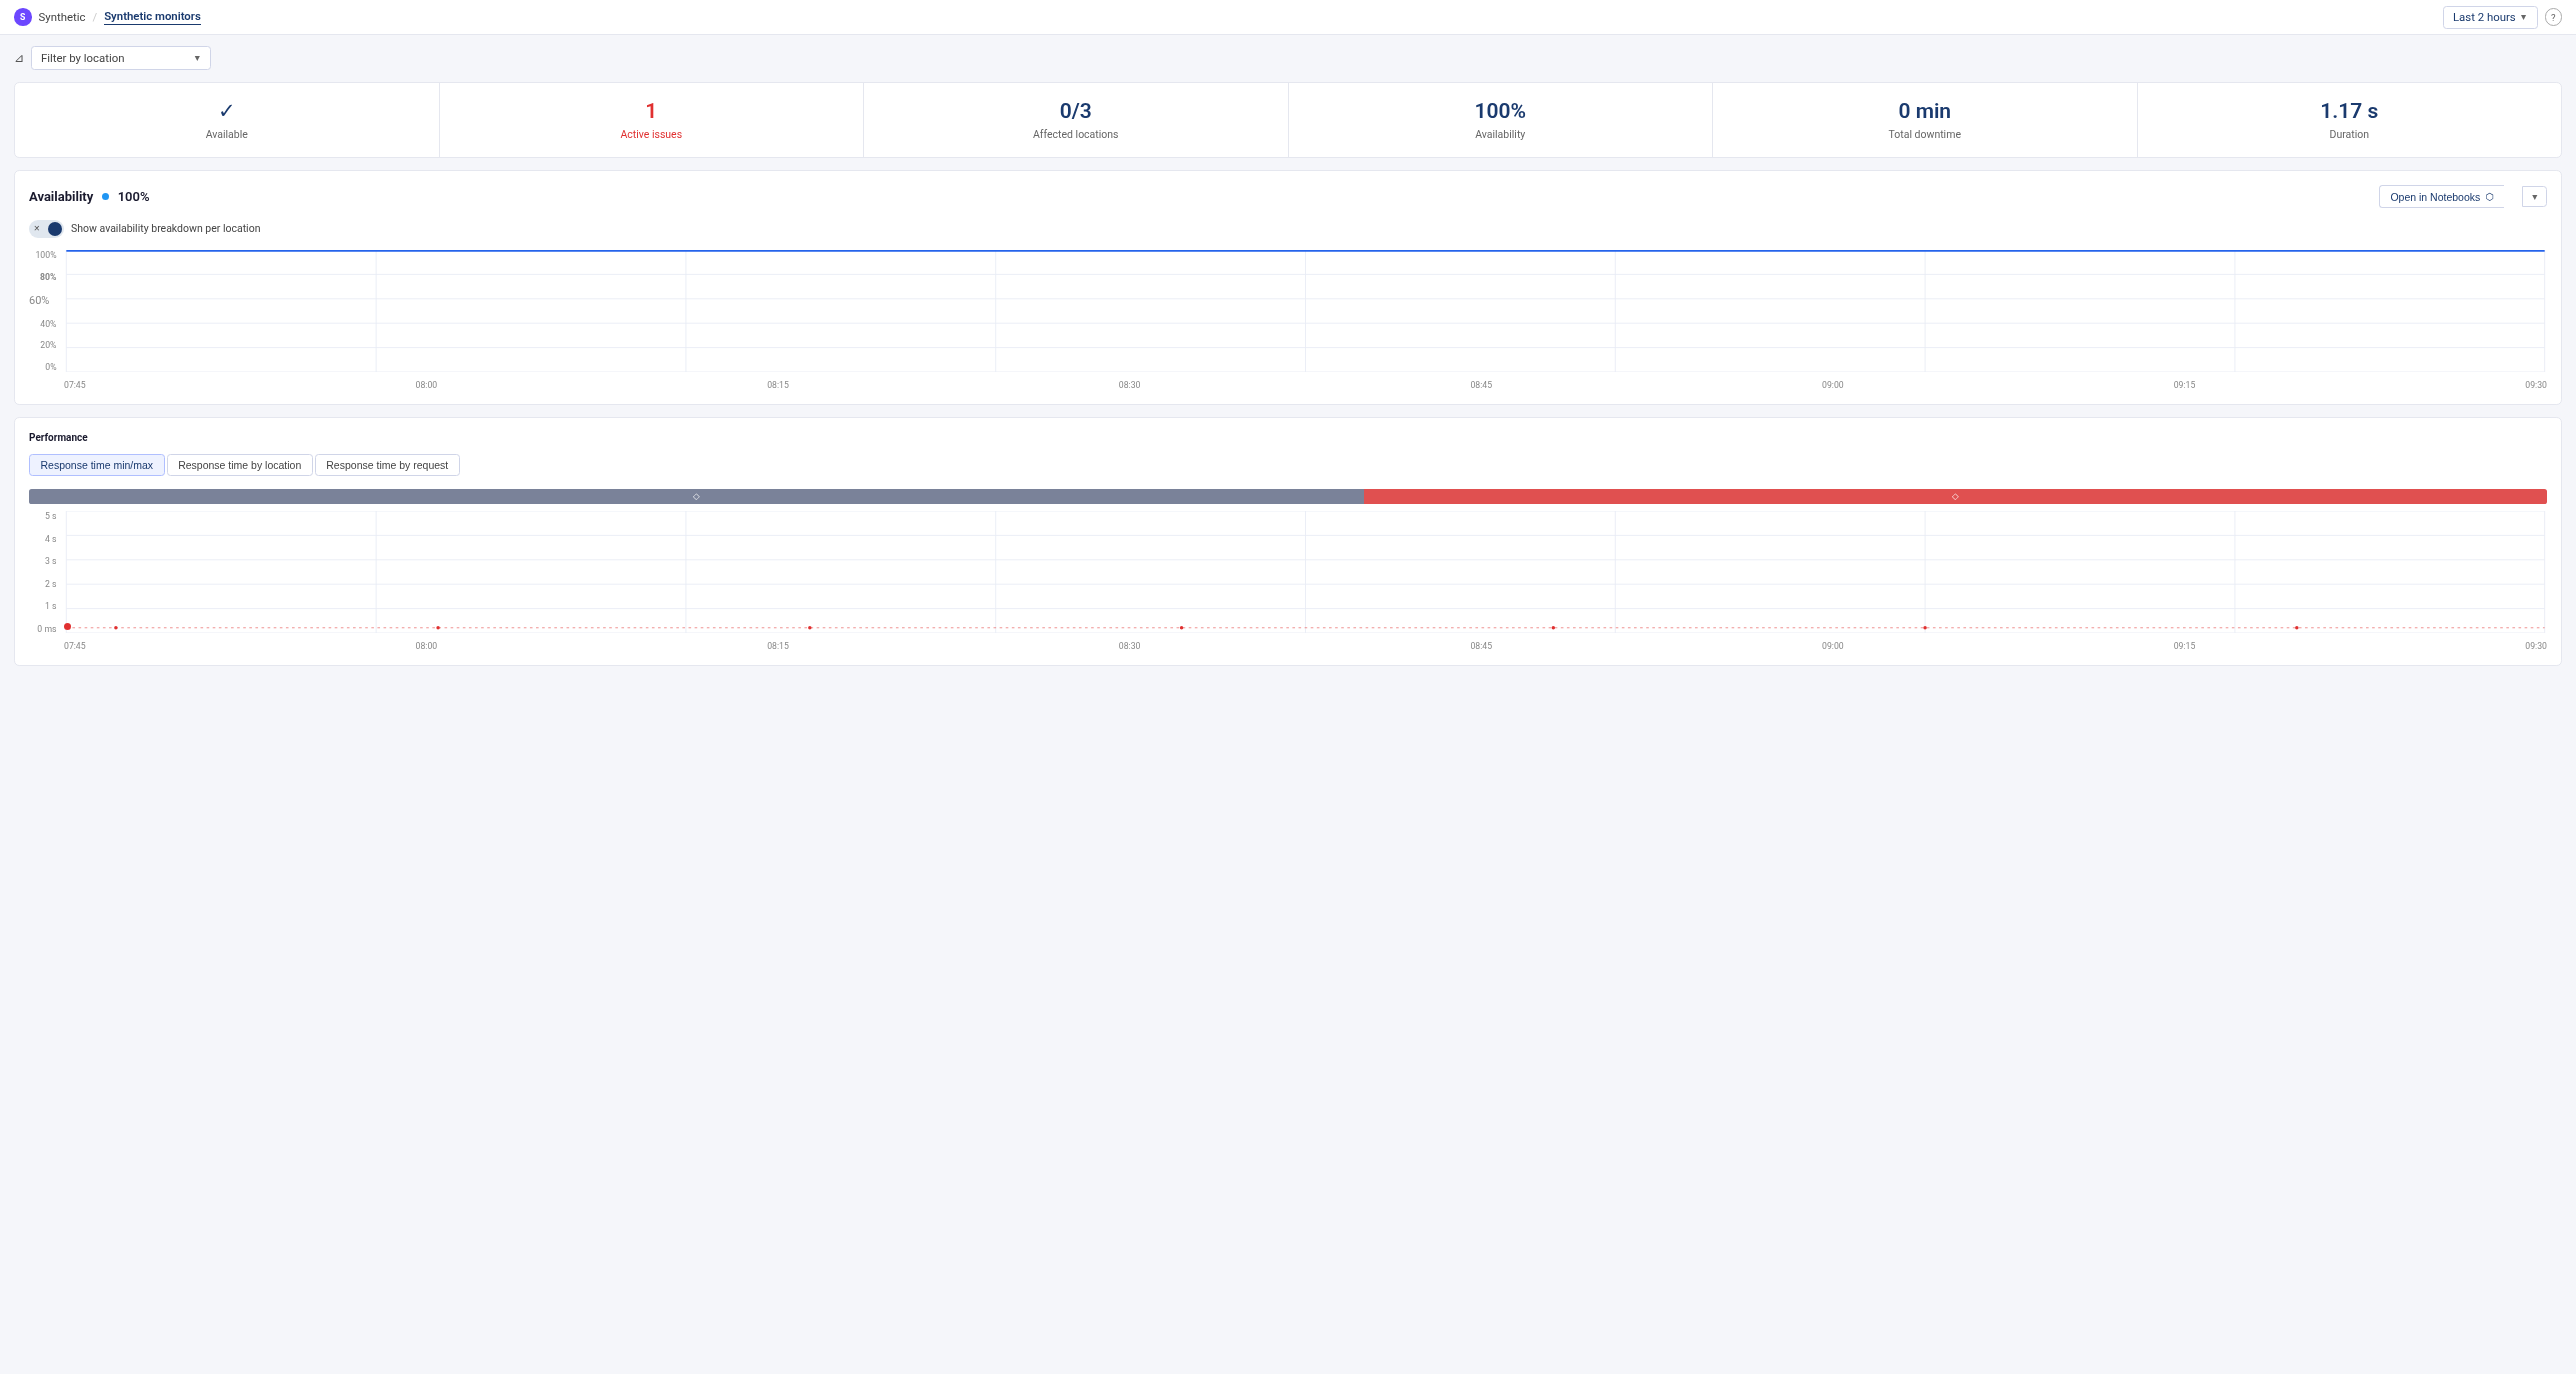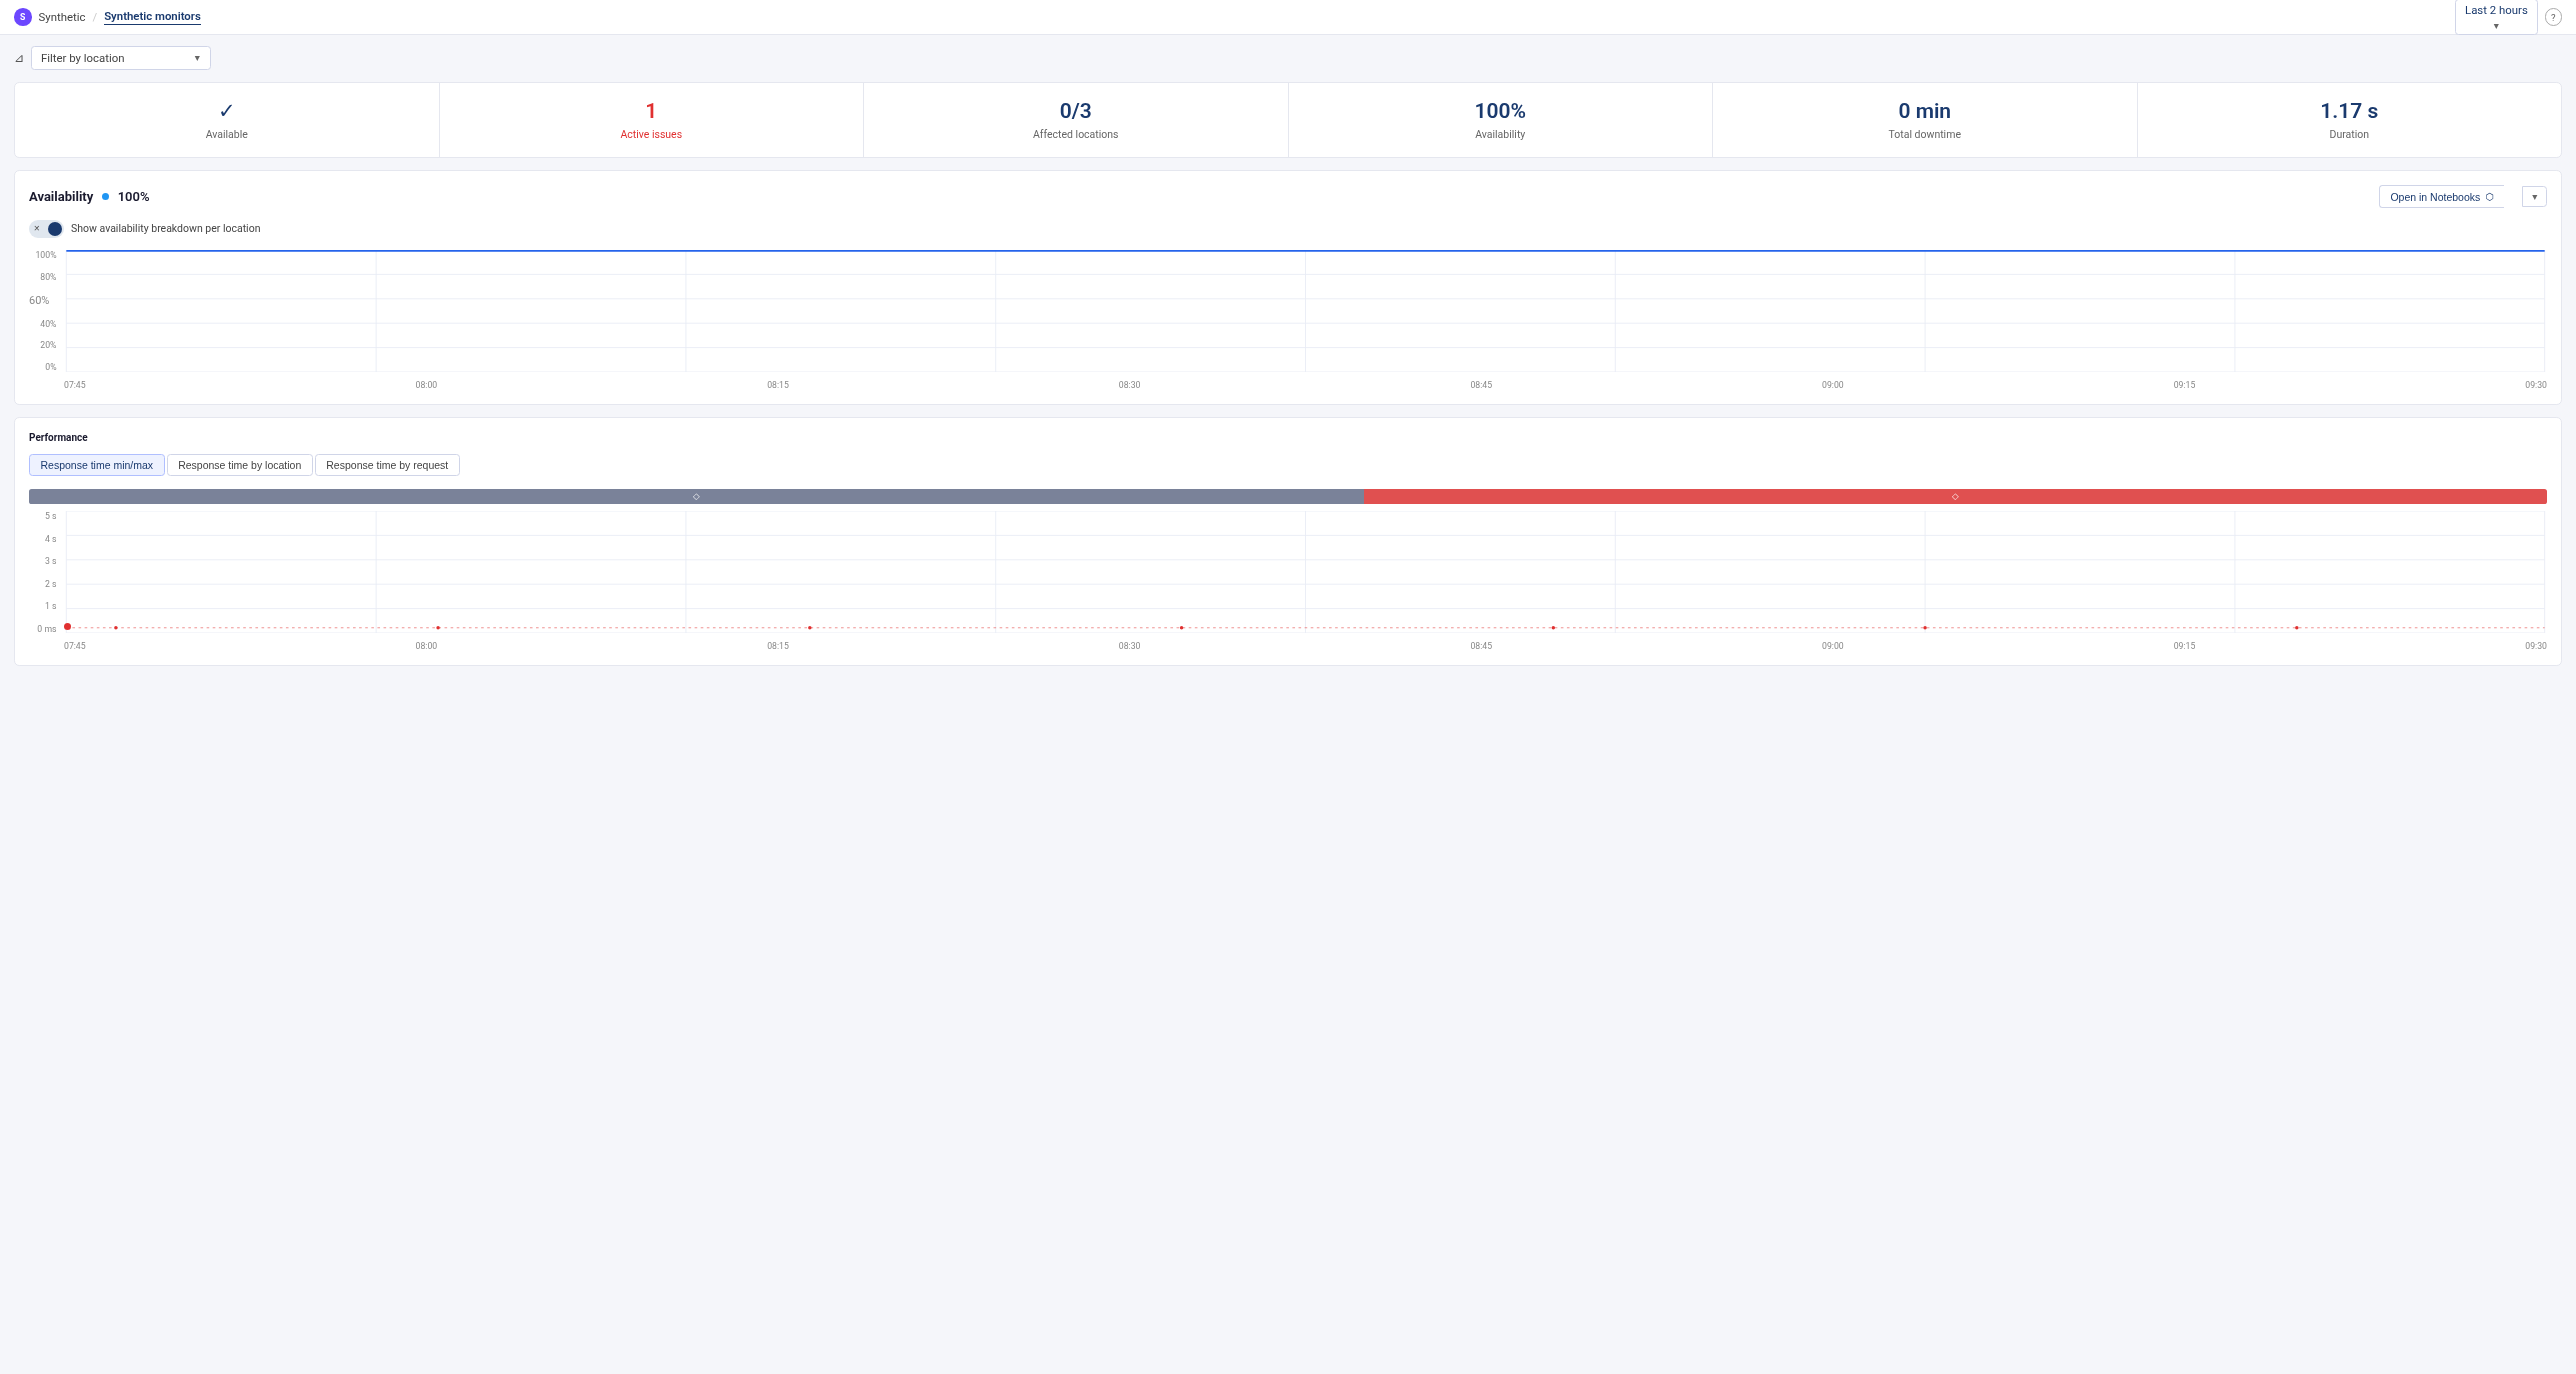--- a/index.html
+++ b/index.html
@@ -55,21 +55,20 @@
       display: flex;
       align-items: center;
       gap: 3.5px;
       border: 0.9px solid #d0d5e8;
       border-radius: 3.5px;
       padding: 3.5px 8.7px;
       background: #fff;
       cursor: pointer;
       font-size: 11.4px;
       color: #1a3a6e;
-      flex-direction: column;
     }
     .time-selector .chevron {
       color: #666;
       font-size: 8.7px;
     }
     .help-btn {
       width: 17.5px;
       height: 17.5px;
       border-radius: 50%;
       border: 0.9px solid #aaa;
@@ -453,21 +452,21 @@
       <span class="toggle-label">Show availability breakdown per location</span>
     </div>
 
     <div class="chart-area">
 
       <div style="position:absolute;left:0;top:0;bottom:17.5px;width:31px;display:flex;flex-direction:column-reverse;justify-content:space-between;">
         <span style="font-size:8.7px;color:#888;text-align:right;padding-right:3.5px;">0%</span>
         <span style="font-size:8.7px;color:#888;text-align:right;padding-right:3.5px;">20%</span>
         <span style="font-size:8.7px;color:#888;text-align:right;padding-right:3.5px;">40%</span>
         <span style="font-size:11px;color:#888;text-align:left;padding-right:3.5px;">60%</span>
-        <span style="font-size:8.7px;color:#888;text-align:right;padding-right:3.5px;">80%</span>
+        <span style="font-size:8.7px;color:#888;text-align:right;padding-right:3.5px;font-weight:bold;">80%</span>
         <span style="font-size:8.7px;color:#888;text-align:right;padding-right:3.5px;">100%</span>
       </div>
 
       <svg style="position:absolute;left:35px;right:0;top:0;bottom:17.5px;width:calc(100% - 35px);height:122px;" viewBox="0 0 2844 140" width="2483" height="122">
 
         <line x1="0" y1="140" x2="100%" y2="140" stroke="#e8ecf5" stroke-width="1"></line>
         <line x1="0" y1="112" x2="100%" y2="112" stroke="#e8ecf5" stroke-width="1"></line>
         <line x1="0" y1="84" x2="100%" y2="84" stroke="#e8ecf5" stroke-width="1"></line>
         <line x1="0" y1="56" x2="100%" y2="56" stroke="#e8ecf5" stroke-width="1"></line>
         <line x1="0" y1="28" x2="100%" y2="28" stroke="#e8ecf5" stroke-width="1"></line>

